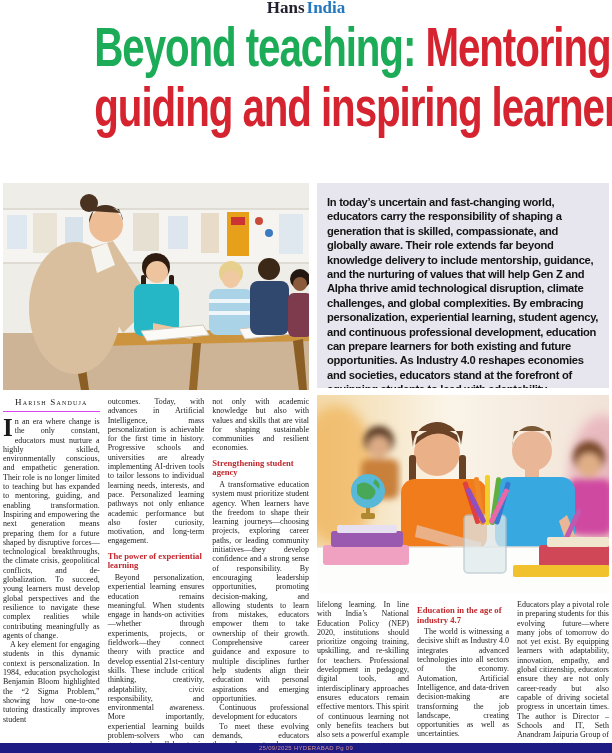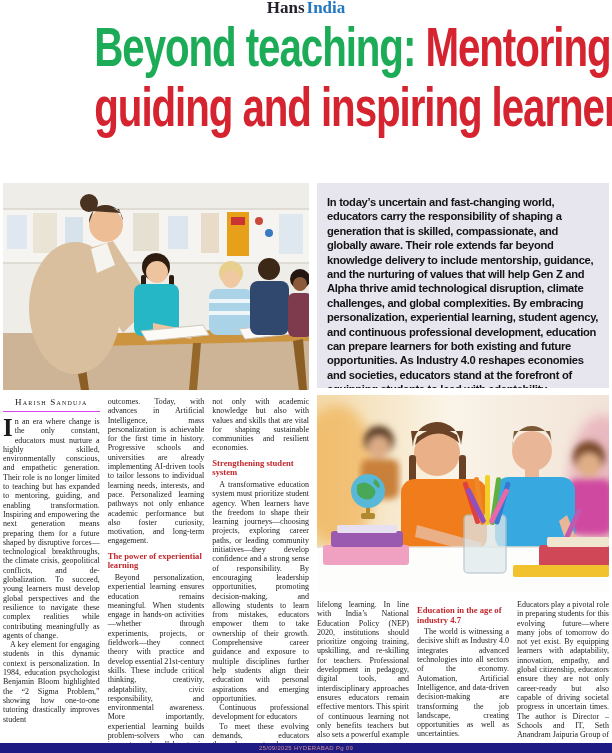--- a/index.html
+++ b/index.html
@@ -148,21 +148,21 @@
           <p class="para"><span class="dropcap">I</span><span>n an era where change is the only constant, educators must nurture a highly skilled, environmentally conscious, and empathetic generation. Their role is no longer limited to teaching but has expanded to mentoring, guiding, and enabling transformation. Inspiring and empowering the next generation means preparing them for a future shaped by disruptive forces—technological breakthroughs, the climate crisis, geopolitical conflicts, and de-globalization. To succeed, young learners must develop global perspectives and the resilience to navigate these complex realities while contributing meaningfully as agents of change.</span></p>
           <p class="para indent">A key element for engaging students in this dynamic context is personalization. In 1984, education psychologist Benjamin Bloom highlighted the “2 Sigma Problem,” showing how one-to-one tutoring drastically improves student</p>
         </div>
         <div class="col">
           <p class="para">outcomes. Today, with advances in Artificial Intelligence, mass personalization is achievable for the first time in history. Progressive schools and universities are already implementing AI-driven tools to tailor lessons to individual learning needs, interests, and pace. Personalized learning pathways not only enhance academic performance but also foster curiosity, motivation, and long-term engagement.</p>
           <h3 class="subhead">The power of experiential learning</h3>
           <p class="para indent">Beyond personalization, experiential learning ensures education remains meaningful. When students engage in hands-on activities—whether through experiments, projects, or fieldwork—they connect theory with practice and develop essential 21st-century skills. These include critical thinking, creativity, adaptability, civic responsibility, and environmental awareness. More importantly, experiential learning builds problem-solvers who can innovate and collaborate in diverse contexts. It equips students</p>
         </div>
         <div class="col">
           <p class="para">not only with academic knowledge but also with values and skills that are vital for shaping sustainable communities and resilient economies.</p>
-          <h3 class="subhead">Strengthening student system</h3>
+          <h3 class="subhead">Strengthening student agency</h3>
           <p class="para indent">A transformative education system must prioritize student agency. When learners have the freedom to shape their learning journeys—choosing projects, exploring career paths, or leading community initiatives—they develop confidence and a strong sense of responsibility. By encouraging leadership opportunities, promoting decision-making, and allowing students to learn from mistakes, educators empower them to take ownership of their growth. Comprehensive career guidance and exposure to multiple disciplines further help students align their education with personal aspirations and emerging opportunities.</p>
           <p class="para indent">Continuous professional development for educators</p>
           <p class="para indent">To meet these evolving demands, educators themselves must embrace</p>
         </div>
       </div>
     </div>
 
     <div class="right-half">
 
       <div class="standfirst">In today’s uncertain and fast-changing world, educators carry the responsibility of shaping a generation that is skilled, compassionate, and globally aware. Their role extends far beyond knowledge delivery to include mentorship, guidance, and the nurturing of values that will help Gen Z and Alpha thrive amid technological disruption, climate challenges, and global complexities. By embracing personalization, experiential learning, student agency, and continuous professional development, education can prepare learners for both existing and future opportunities. As Industry 4.0 reshapes economies and societies, educators stand at the forefront of equipping students to lead with adaptability, innovation, and a sense of responsibility</div>

